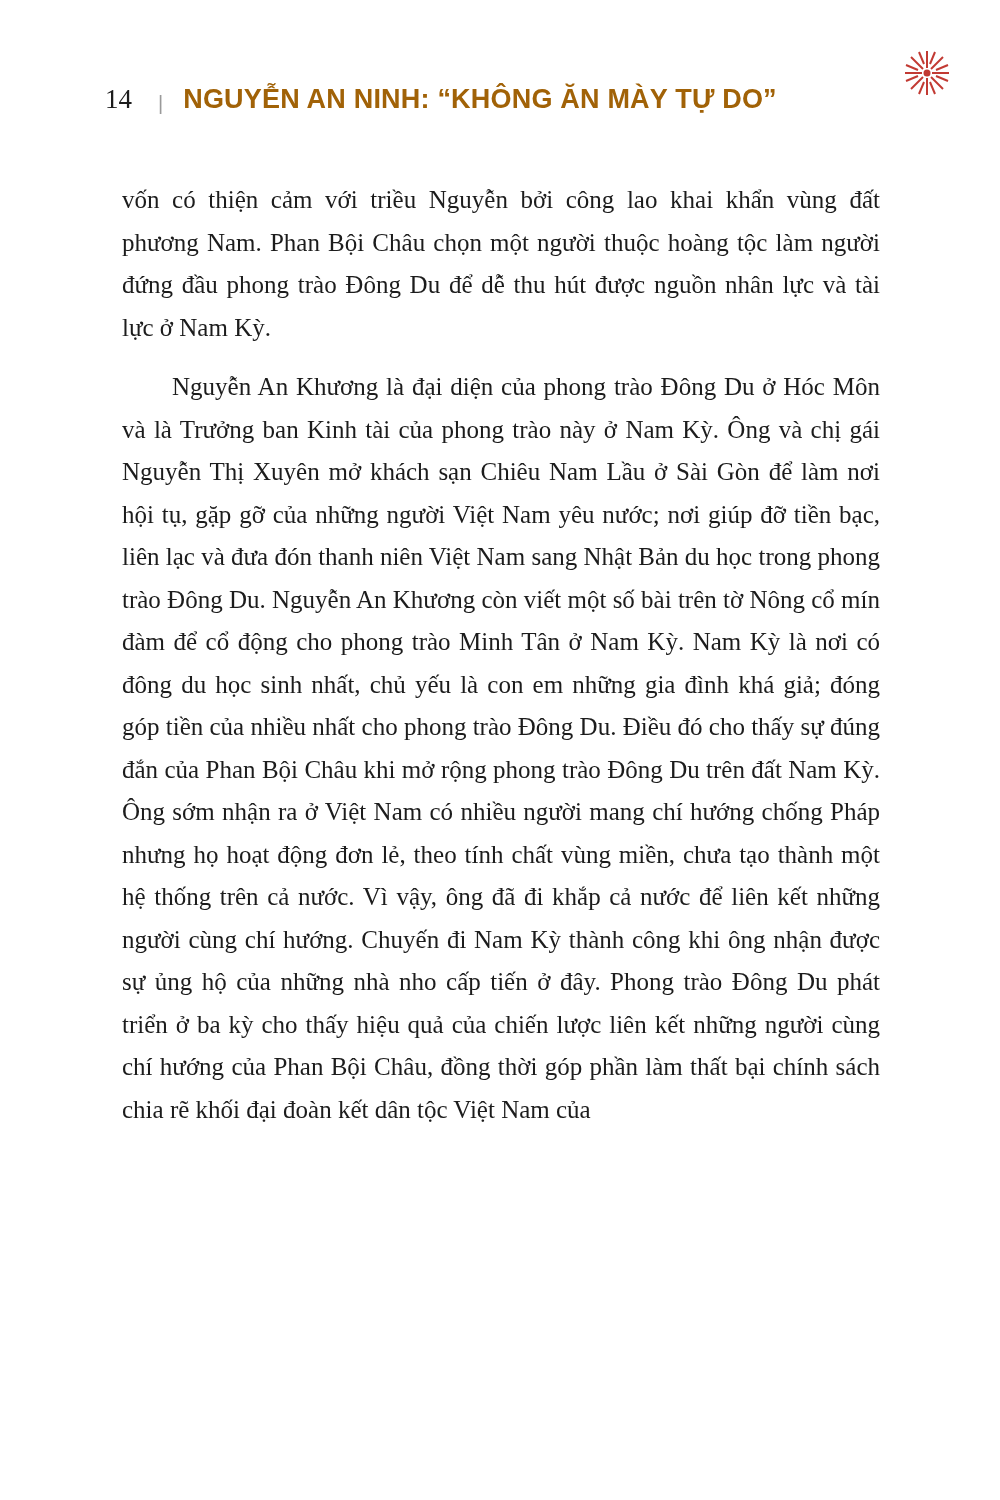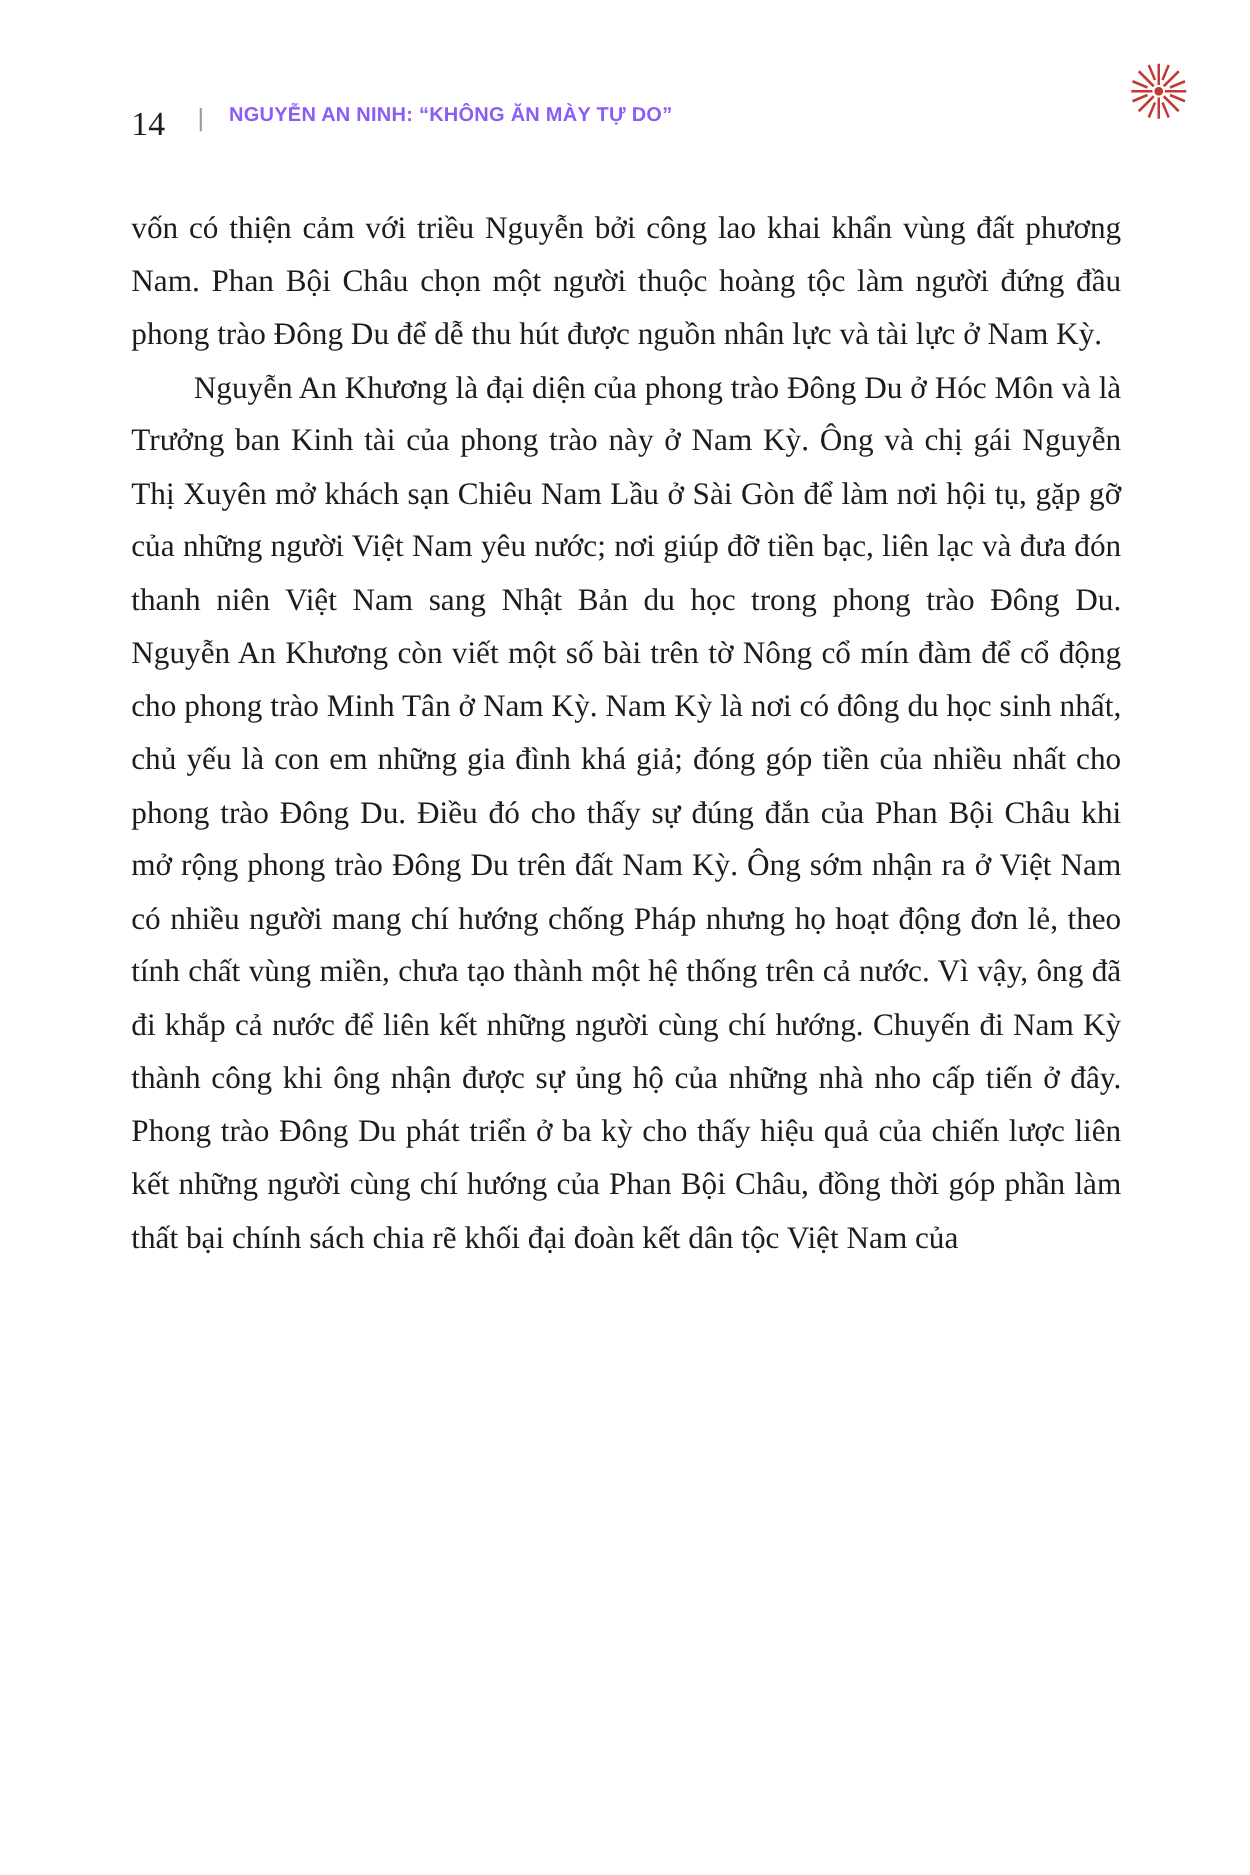--- a/index.html
+++ b/index.html
@@ -17,60 +17,60 @@
     color: #1c1c1c;
     overflow: hidden;
     box-sizing: border-box;
   }
   .header {
     position: absolute;
     top: 84px;
     left: 105px;
     right: 105px;
     display: flex;
-    align-items: flex-start;
+    align-items: flex-end;
   }
   .page-number {
     font-family: "Liberation Serif", serif;
     font-size: 27px;
     color: #1c1c1c;
   }
   .header-sep {
     font-family: "Liberation Sans", sans-serif;
     font-size: 20px;
     color: #9a9a9a;
     margin: 0 20px 0 26px;
     font-weight: 400;
   }
   .book-title {
     font-family: "Liberation Sans", sans-serif;
     font-weight: 700;
-    font-size: 16px;
+    font-size: 27px;
     letter-spacing: 0.2px;
-    color: #8b5cf6;
+    color: #a16207;
   }
   .logo {
     position: absolute;
     top: 48px;
     right: 48px;
     width: 50px;
     height: 50px;
   }
   .body-text {
     position: absolute;
     top: 162px;
     left: 105px;
     width: 792px;
     font-size: 25px;
     line-height: 42.5px;
     text-align: justify;
     text-justify: inter-word;
   }
   .body-text p {
-    margin: 0;
+    margin: 17px;
     padding: 0;
   }
   .body-text p + p {
     text-indent: 50px;
   }
   .italic {
   }
 </style>
 </head>
 <body>

